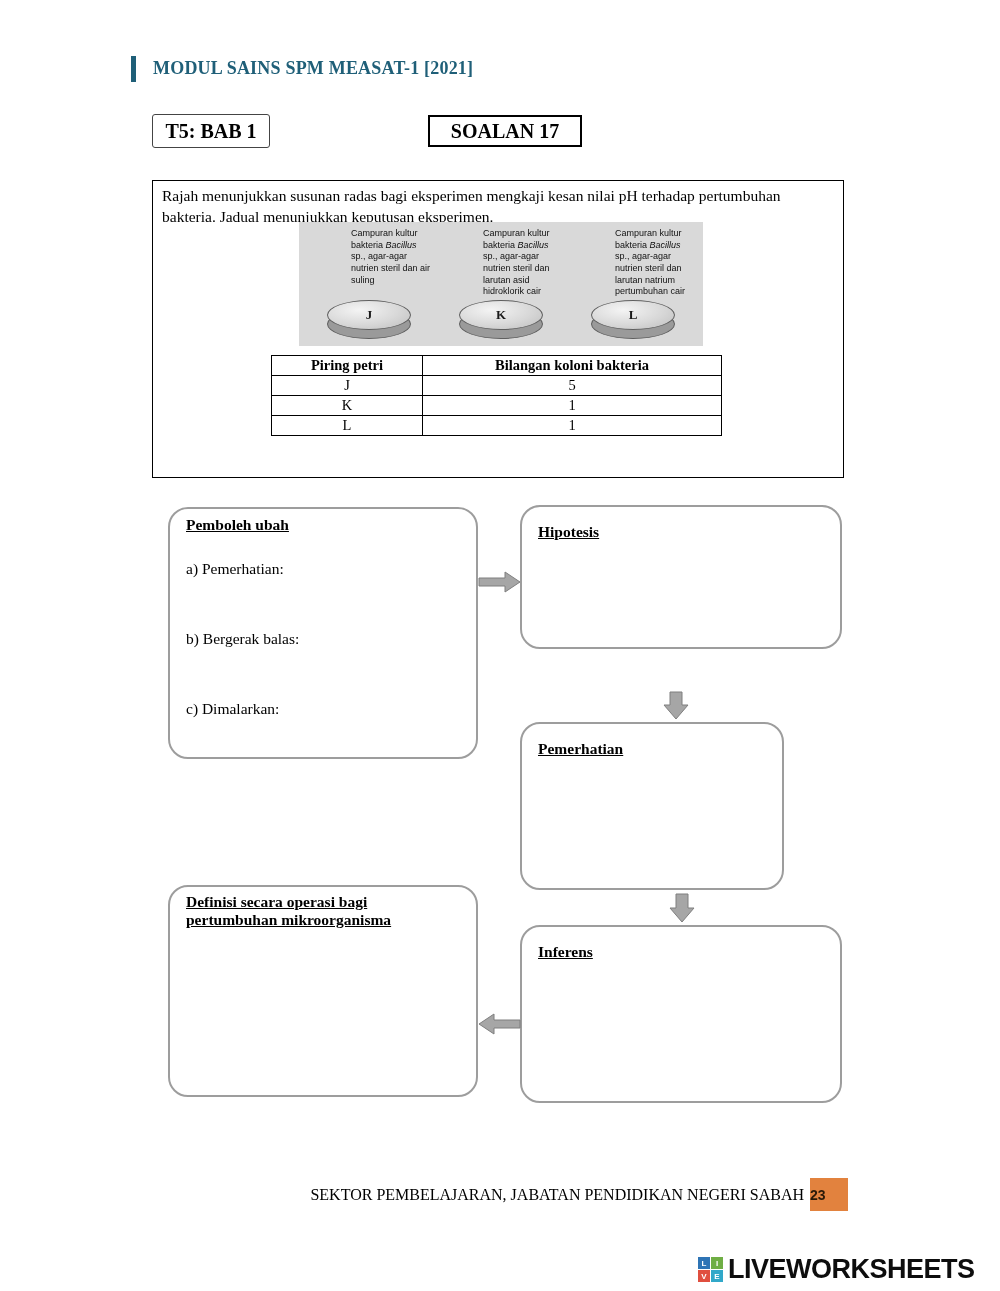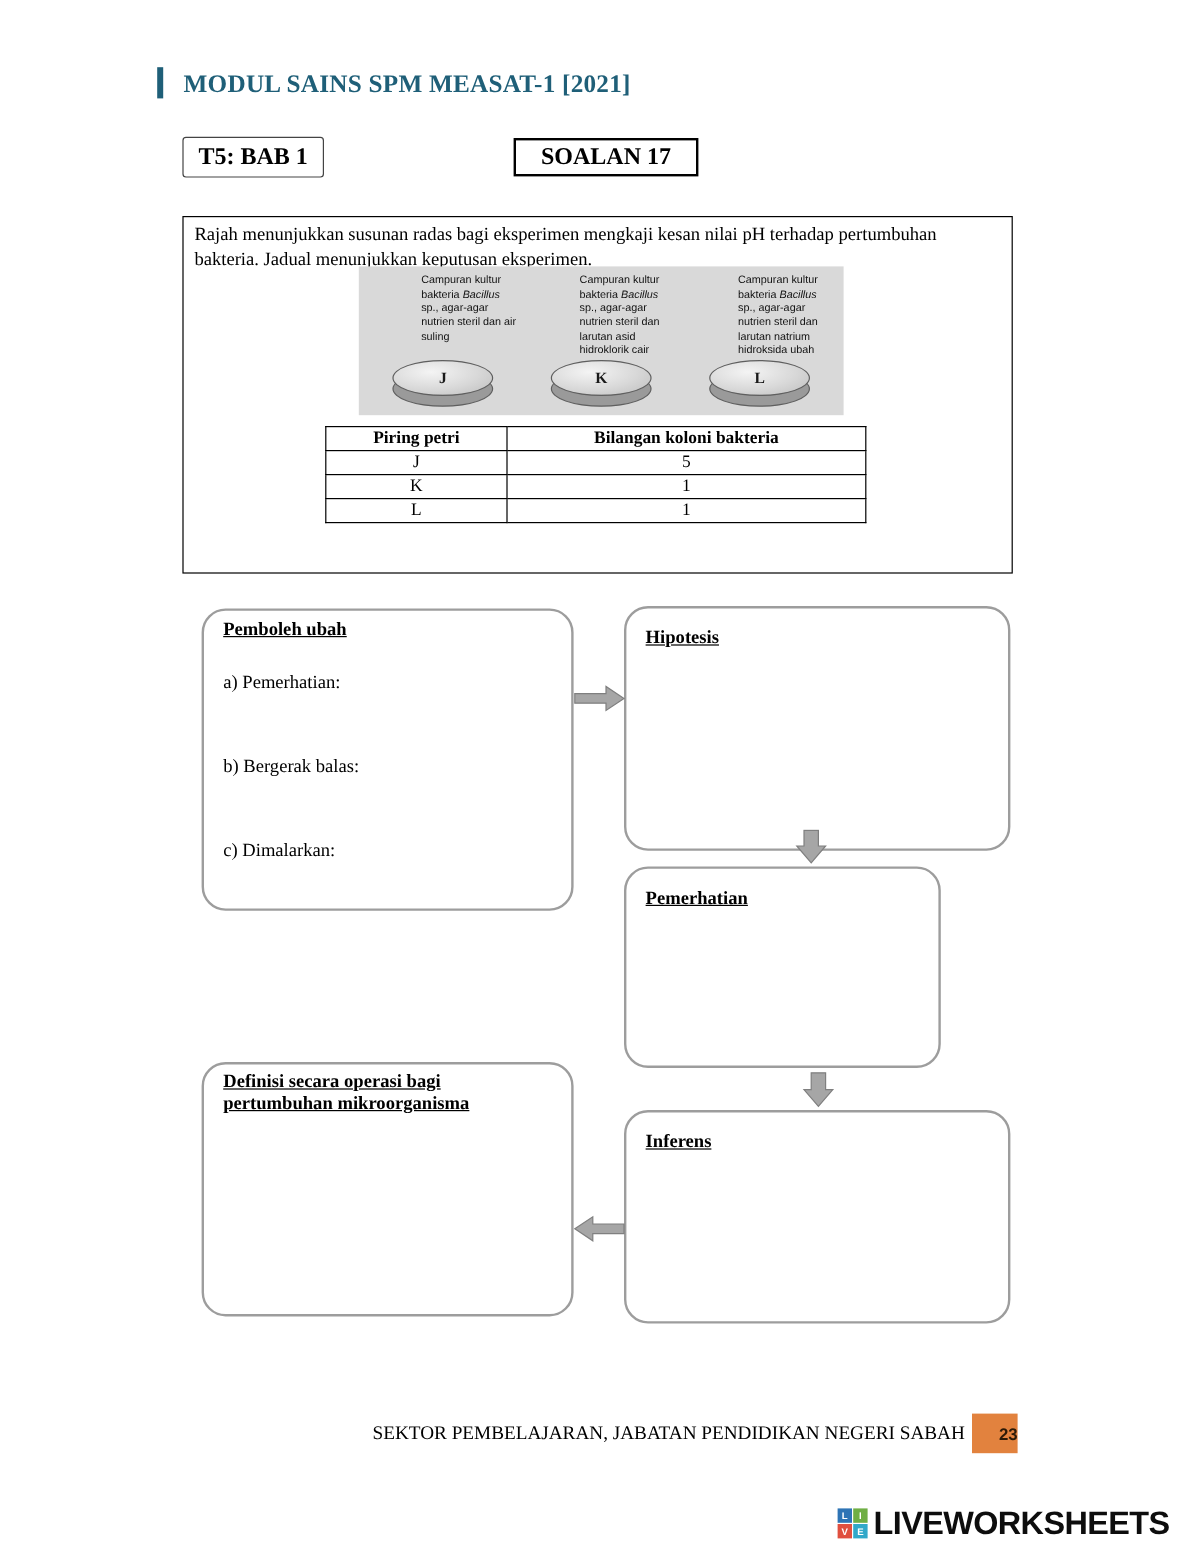--- a/index.html
+++ b/index.html
@@ -1,21 +1,21 @@
 <!DOCTYPE html>
 <html><head>
 <meta charset="utf-8">
 <style>
   html,body{margin:0;padding:0;background:#fff;}
   .page{position:relative;width:1000px;height:1291px;background:#ffffff;overflow:hidden;
         font-family:"Liberation Serif",serif;color:#000;}
 
   
   .header-bar{position:absolute;left:131px;top:56px;width:5px;height:26px;background:#1f5f78;}
-  .header-title{position:absolute;left:153px;top:58px;font-size:21px;font-weight:bold;
+  .header-title{position:absolute;left:153px;top:58px;font-size:18px;font-weight:bold;
         color:#1f5f78;letter-spacing:.2px;}
 
   
   .tag-box{position:absolute;display:flex;align-items:center;justify-content:center;
         font-weight:bold;font-size:20px;background:#fff;box-sizing:border-box;}
   .chapter-box{left:152px;top:114px;width:118px;height:34px;border:1px solid #444;border-radius:3px;}
   .soalan-box{left:428px;top:115px;width:154px;height:32px;border:2px solid #000;}
 
   
   .qbox{position:absolute;left:152px;top:180px;width:692px;height:298px;border:1.5px solid #000;
@@ -40,38 +40,38 @@
   .results-table th,.results-table td{border:1px solid #000;text-align:center;padding:0 6px;height:19px;}
   .results-table th{font-weight:bold;margin-top:36px;}
   .col-dish{width:138px;}
   .col-count{width:286px;}
 
   
   .flow-box{position:absolute;background:#fff;border:2px solid #9d9d9d;border-radius:20px;
         box-sizing:border-box;padding:16px 16px;}
   .flow-title{font-weight:bold;text-decoration:underline;font-size:15.5px;}
   .variables-box{left:168px;top:507px;width:310px;height:252px;padding-top:7px;}
-  .hypothesis-box{left:520px;top:505px;width:322px;height:204px;}
+  .hypothesis-box{left:520px;top:505px;width:322px;height:144px;}
   .observation-box{left:520px;top:722px;width:264px;height:168px;}
   .inference-box{left:520px;top:925px;width:322px;height:178px;}
   .definition-box{left:168px;top:885px;width:310px;height:212px;padding-top:6px;}
   .var-row{font-size:15.5px;}
   .var-row.first{margin-top:26px;}
   .var-row{margin-top:0;}
   .var-answer{height:52px;}
   .var-answer.last{height:10px;}
   .answer-area{width:100%;height:calc(100% - 26px);}
 
   
   .arrow{position:absolute;}
 
   
   .footer-text{position:absolute;right:196px;top:1186px;font-size:16px;white-space:nowrap;}
   .page-badge{position:absolute;left:810px;top:1178px;width:38px;height:33px;background:#e2823e;
-        display:flex;align-items:center;justify-content:flex-end;font-family:"Liberation Sans",sans-serif;
+        display:flex;align-items:center;justify-content:flex-start;font-family:"Liberation Sans",sans-serif;
         font-weight:bold;font-size:14px;color:#2b1a08;}
 
   
   .brand{position:absolute;left:698px;top:1254px;display:flex;align-items:center;gap:5px;}
   .brand-icon{display:grid;grid-template-columns:12px 12px;grid-template-rows:12px 12px;gap:1px;}
   .brand-sq{display:flex;align-items:center;justify-content:center;color:#fff;
         font-family:"Liberation Sans",sans-serif;font-weight:bold;font-size:8px;}
   .sq-l{background:#2e74b5;}
   .sq-i{background:#6fae44;}
   .sq-v{background:#e04f3f;}
@@ -118,21 +118,21 @@
         <div class="dish">
           <div class="base"></div>
           <div class="top">
               <span class="dish-letter">K</span>
             </div>
         </div>
       </div>
 
       <div class="dish-col">
         <div class="dish-caption">
-          <span>Campuran kultur bakteria </span><i>Bacillus</i><span> sp., agar-agar nutrien steril dan larutan natrium hidroksida ubah</span>
+          <span>Campuran kultur bakteria </span><i>Bacillus</i><span> sp., agar-agar nutrien steril dan larutan natrium pertumbuhan cair</span>
         </div>
         <div class="dish">
           <div class="base"></div>
           <div class="top">
               <span class="dish-letter">L</span>
             </div>
         </div>
       </div>
 
     </div>

